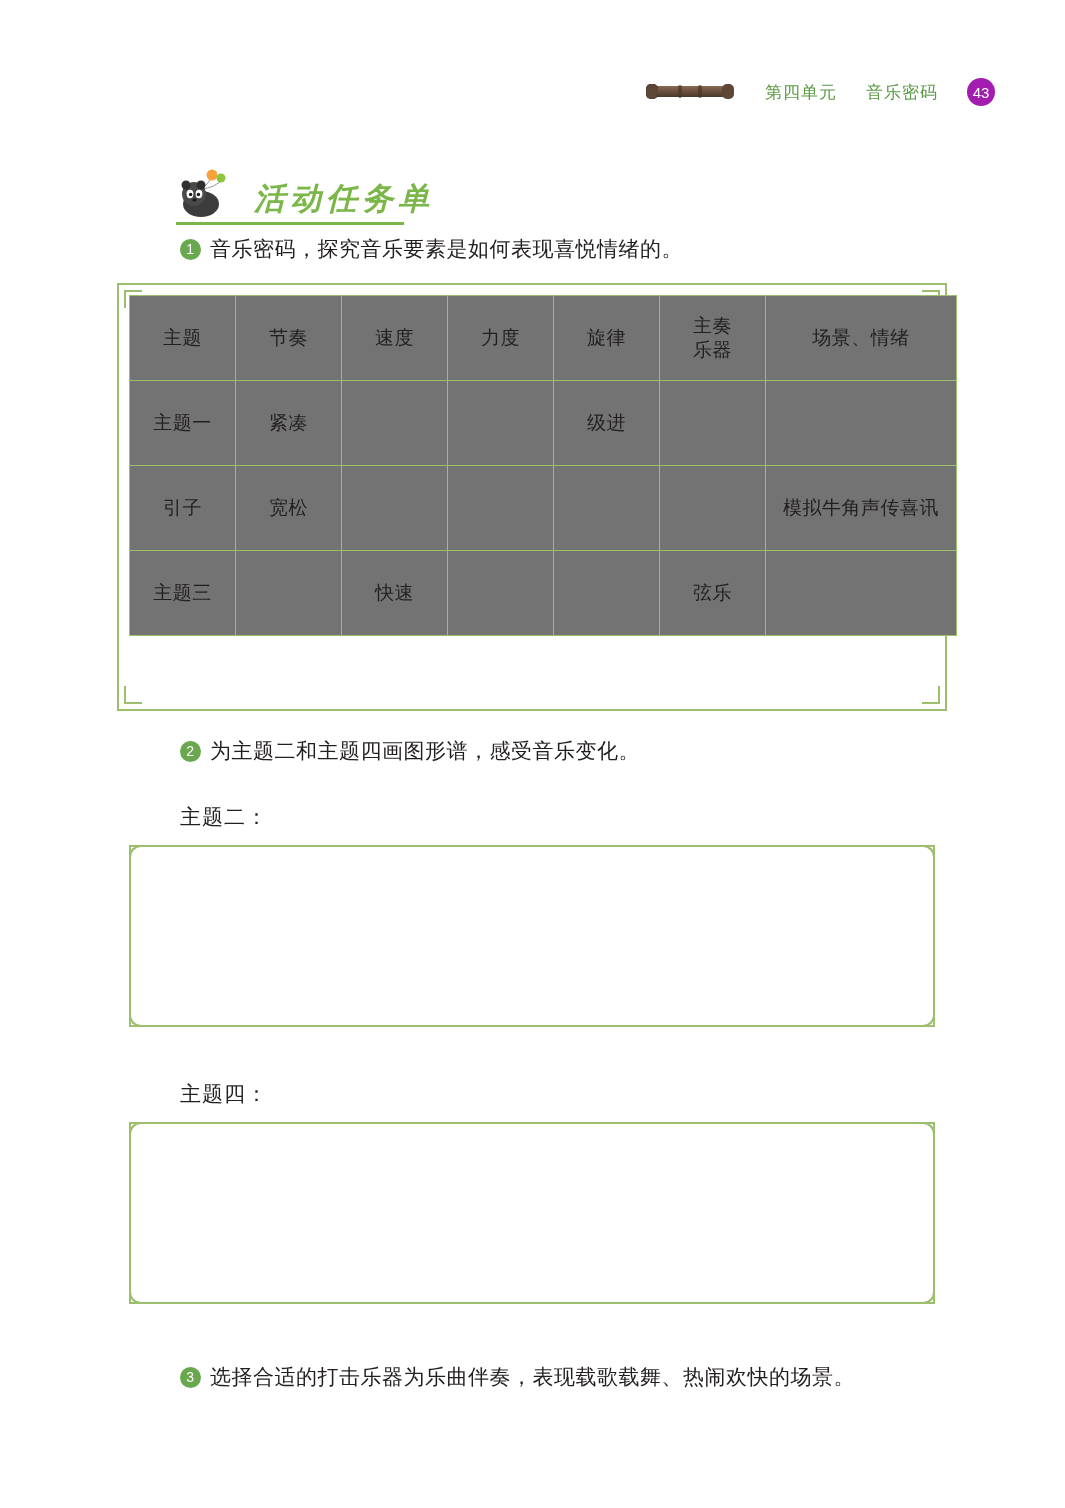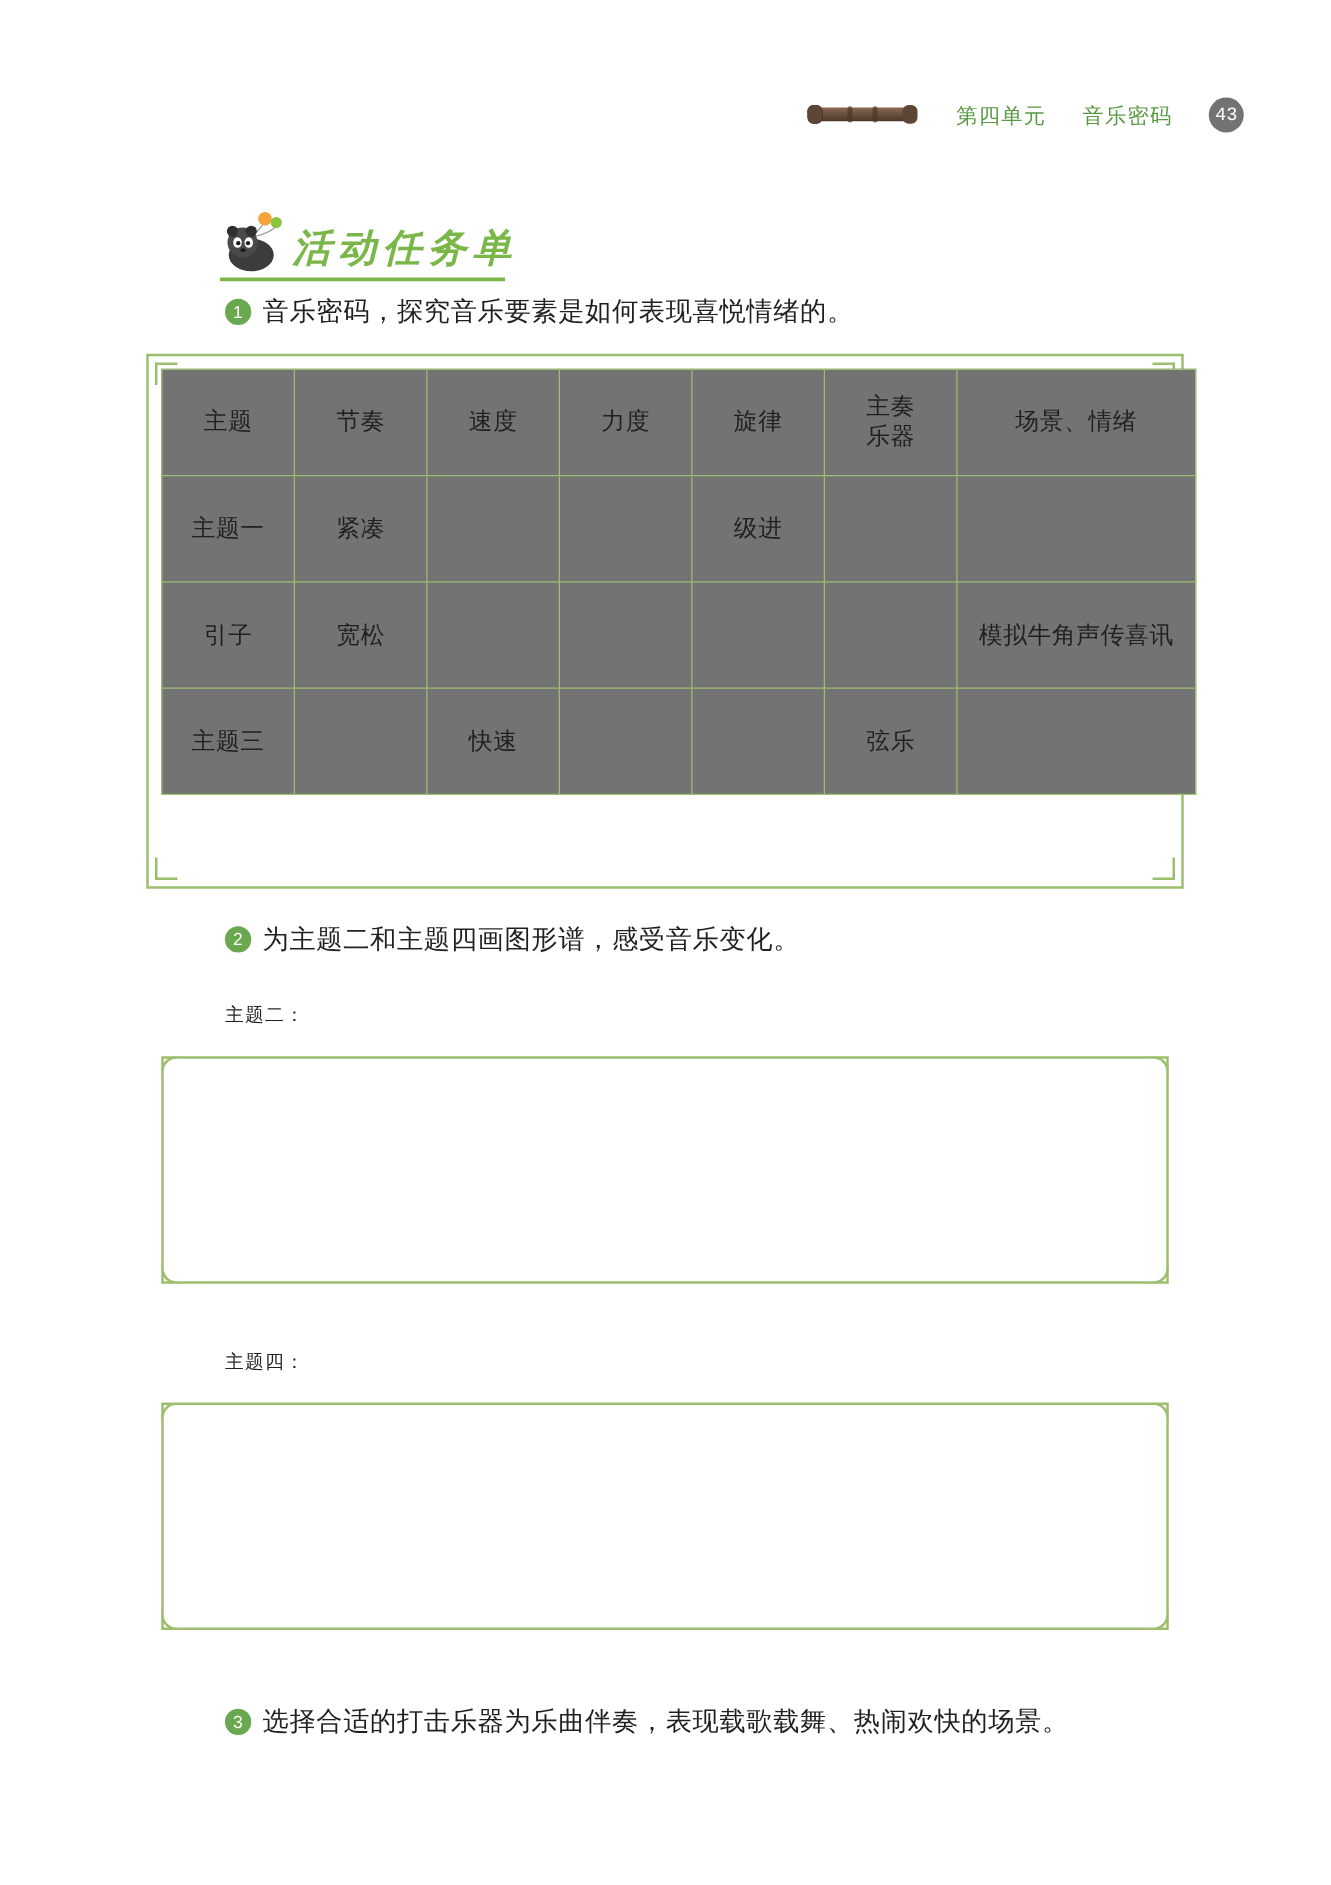--- a/index.html
+++ b/index.html
@@ -33,37 +33,37 @@
   .header-title {
     font-size: 17px;
     color: #5a9a43;
     letter-spacing: 1px;
     white-space: nowrap;
   }
   .page-number {
     width: 28px;
     height: 28px;
     border-radius: 50%;
-    background: #737373;
+    background: #a21caf;
     color: #ffffff;
     font-size: 15px;
     display: flex;
     align-items: center;
     justify-content: center;
-    font-family: Liberation Mono, monospace;
+    font-family: Liberation Sans, sans-serif;
   }
 
   
   .section-title-wrap {
     position: absolute;
     top: 168px;
     left: 176px;
     display: flex;
     align-items: flex-end;
-    gap: 0;
+    gap: 20px;
   }
   .panda-icon {
     width: 58px;
     height: 52px;
     position: relative;
   }
   .section-title {
     font-size: 31px;
     font-weight: bold;
     font-style: italic;
@@ -159,21 +159,21 @@
   .col-1 { width: 103px; }
   .col-2 { width: 103px; }
   .col-3 { width: 103px; }
   .col-4 { width: 103px; }
   .col-5 { width: 103px; }
   .col-6 { width: 188px; }
 
   
   .box-label {
     position: absolute;
-    font-size: 15px;
+    font-size: 21px;
     color: #231f20;
     letter-spacing: 1px;
   }
   #label-theme2 { top: 803px; left: 180px; }
   #label-theme4 { top: 1080px; left: 180px; }
 
   
   .draw-box {
     position: absolute;
     border: 2px solid #9cbf6e;

